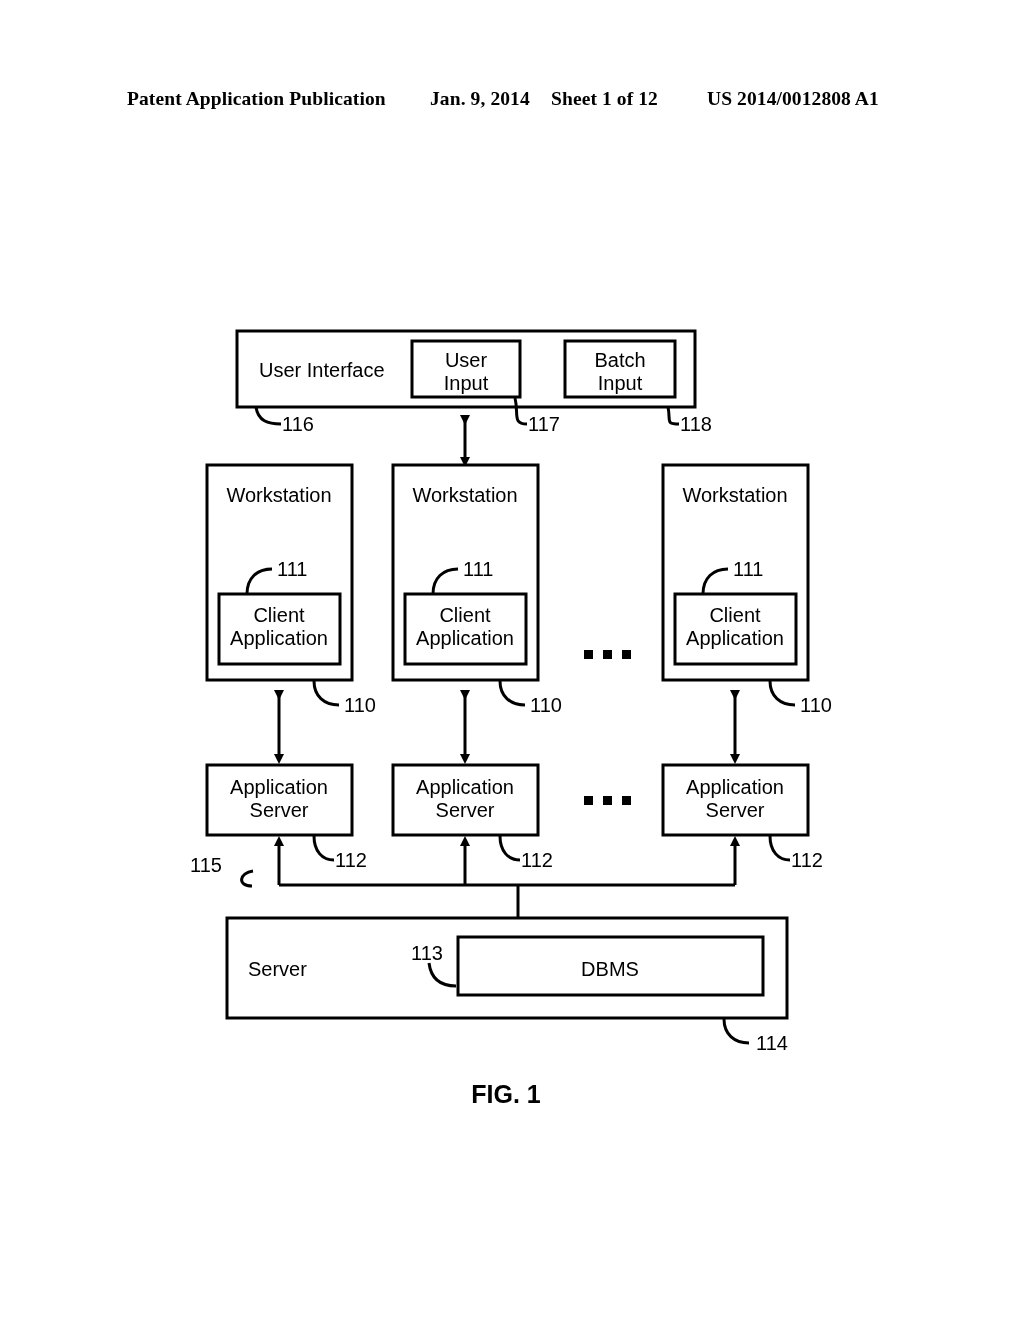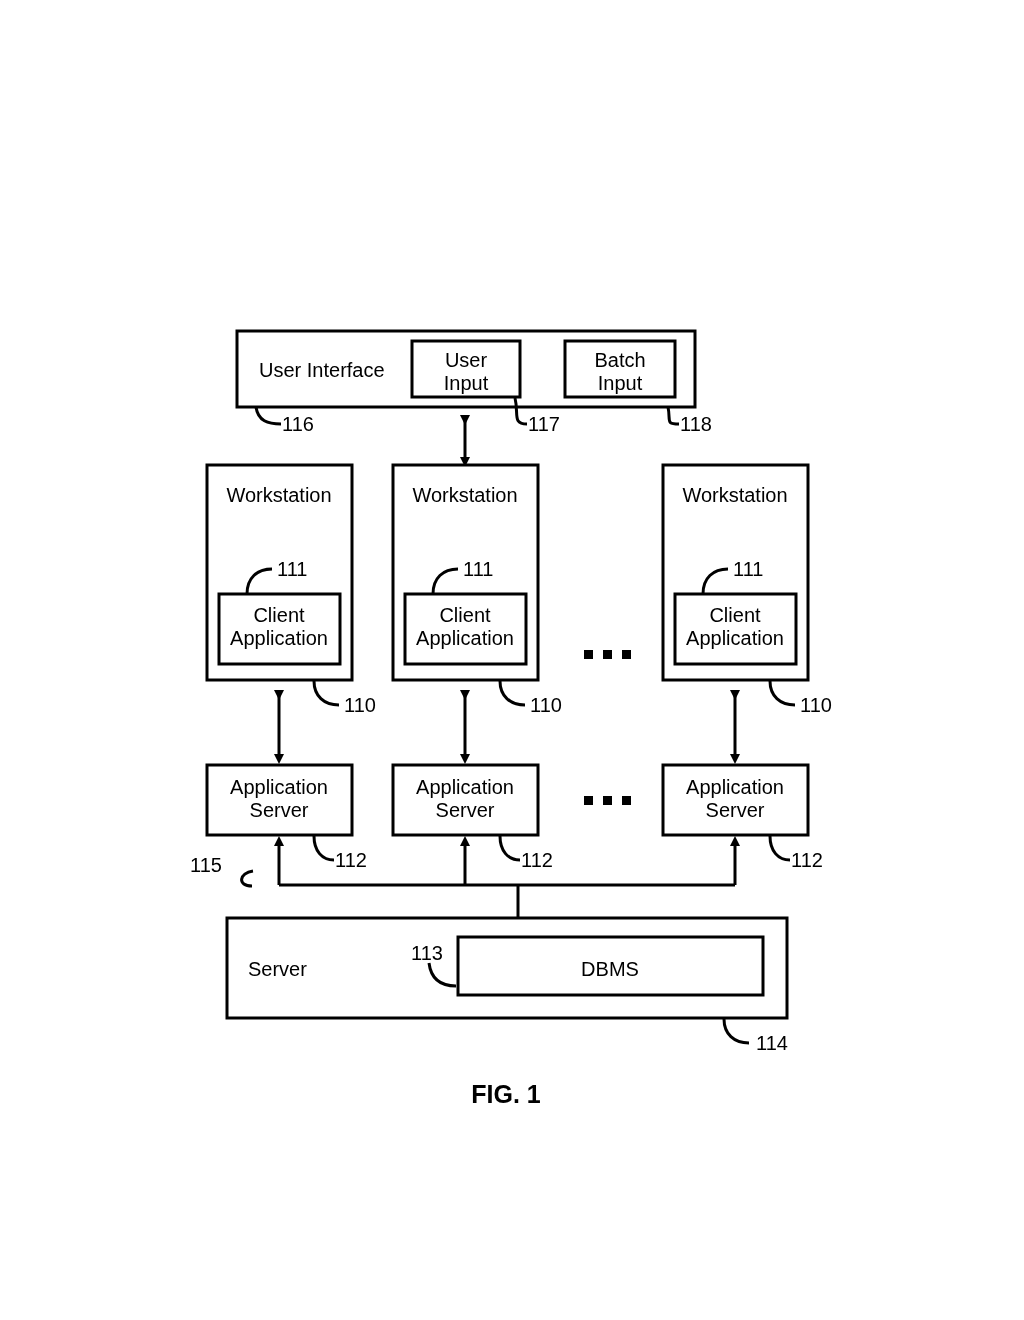--- a/index.html
+++ b/index.html
@@ -75,20 +75,26 @@
     stroke: #000000;
     stroke-width: 3;
   }
   rect.dot { fill: #000000; }
 </style>
 </head>
 <body>
 
 <div class="page">
 
+  <div class="pub-header">
+    <span class="h-left">Patent Application Publication</span>
+    <span class="h-date">Jan. 9, 2014</span>
+    <span class="h-sheet">Sheet 1 of 12</span>
+    <span class="h-right">US 2014/0012808 A1</span>
+  </div>
 
   <div class="diagram">
     <svg width="1024" height="1320" viewBox="0 0 1024 1320" xmlns="http://www.w3.org/2000/svg">
 
       <defs>
         <marker id="arrowDown" markerWidth="12" markerHeight="12" refX="1" refY="5" orient="auto" markerUnits="userSpaceOnUse">
           <path d="M0,0 L10,5 L0,10 Z" fill="#000000"></path>
         </marker>
       </defs>
 

